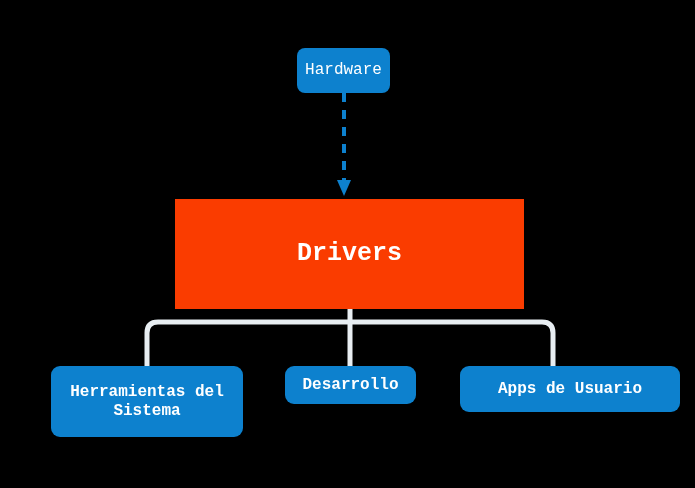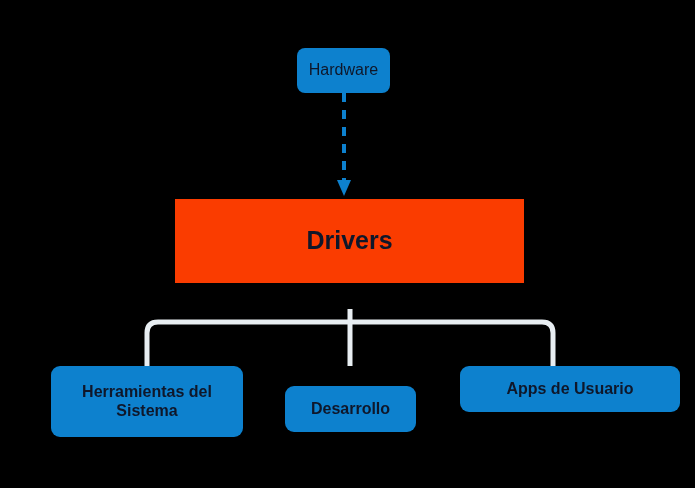--- a/index.html
+++ b/index.html
@@ -15,22 +15,23 @@
     overflow: hidden;
     font-family: "Liberation Sans", sans-serif;
   }
   .node {
     position: absolute;
     display: flex;
     align-items: center;
     justify-content: center;
     text-align: center;
     box-sizing: border-box;
-    color: #0f172a;
+    color: #ffffff;
     line-height: 1.18;
+    font-family: Liberation Mono, monospace;
   }
   .node-blue {
     background: #0D81CE;
     border-radius: 9px;
   }
   .node-orange {
     background: #FA3C00;
     border-radius: 0px;
   }
 
@@ -43,21 +44,21 @@
     font-size: 16px;
     font-weight: 400;
     border-radius: 8px;
   }
 
   
   #node-drivers {
     left: 175px;
     top: 199px;
     width: 349px;
-    height: 84px;
+    height: 110px;
     font-size: 25px;
     font-weight: bold;
   }
   #node-drivers .lines {
     display: block;
   }
   #node-drivers .l1 { display: block; }
   #node-drivers .l2 { display: block; }
 
   
@@ -65,23 +66,23 @@
     left: 51px;
     top: 366px;
     width: 192px;
     height: 71px;
     font-size: 16px;
     font-weight: bold;
     padding: 0 8px;
   }
   #node-dev {
     left: 285px;
-    top: 386px;
+    top: 366px;
     width: 131px;
-    height: 46px;
+    height: 38px;
     font-size: 16px;
     font-weight: bold;
   }
   #node-apps {
     left: 460px;
     top: 366px;
     width: 220px;
     height: 46px;
     font-size: 16px;
     font-weight: bold;

